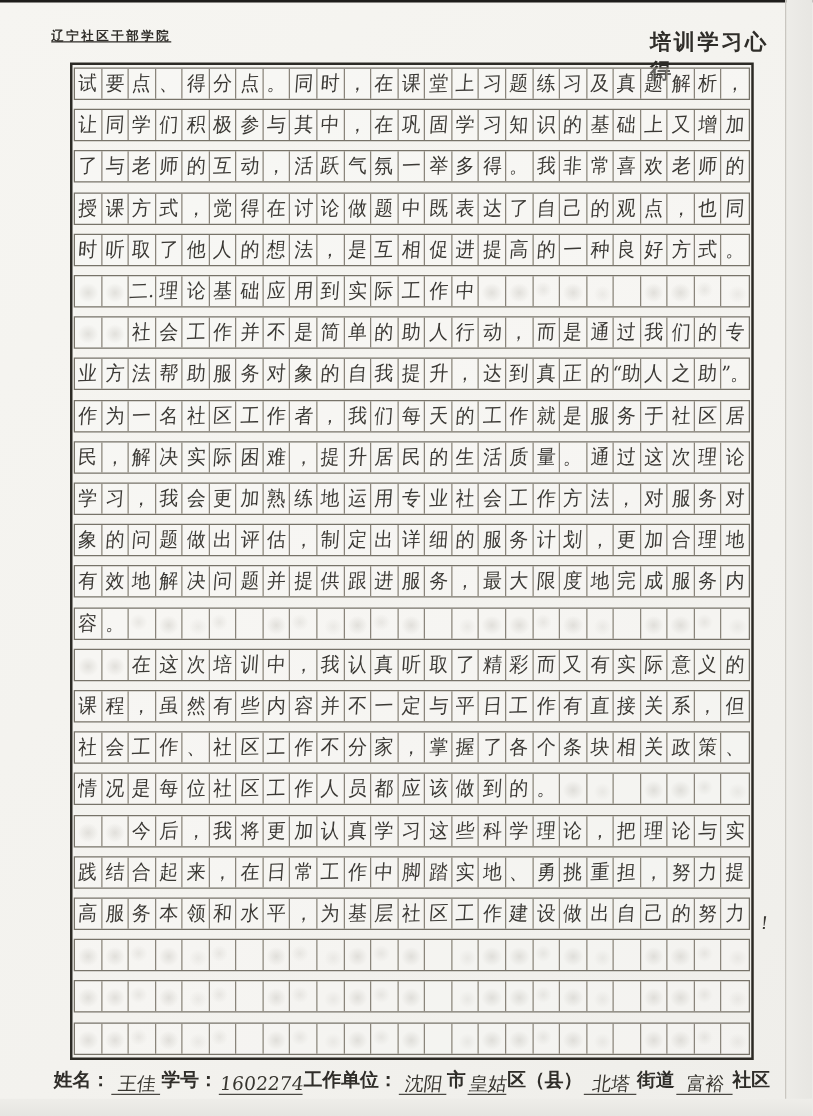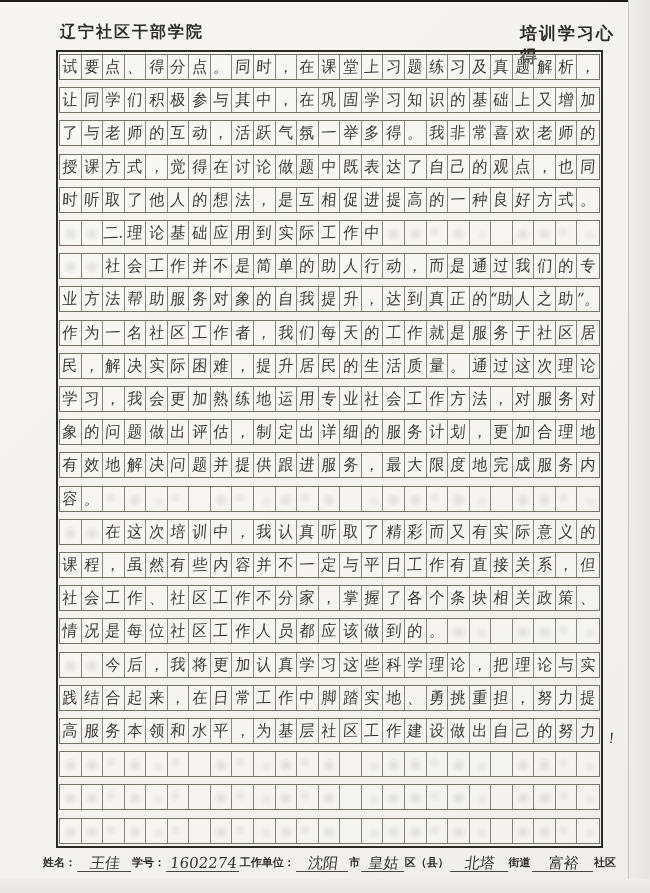--- a/index.html
+++ b/index.html
@@ -10,22 +10,22 @@
     position:relative;
   }
   .scan-edge-top { position:absolute; left:0; top:0; width:650px; height:2px; background:#1e1d1b; }
   .scan-edge-right { position:absolute; right:0; top:0; width:22px; height:893px;
     background:linear-gradient(to right,#edece8,#e7e6e2); border-left:1px solid #c9c6c0; }
   .scan-edge-bottom { position:absolute; left:0; bottom:0; width:650px; height:14px;
     background:linear-gradient(to bottom,#eeede9,#e6e5e1); }
   .page { position:absolute; left:0; top:2px; width:628px; height:878px;
     background:linear-gradient(135deg,#f6f5f1 0%,#f3f2ee 60%,#efeeea 100%); }
 
-  .header-left { position:absolute; left:60px; top:20px; font-size:16px; font-weight:700;
-    color:#2f2d29; letter-spacing:2px; }
+  .header-left { position:absolute; left:41px; top:20px; font-size:10px; font-weight:700;
+    color:#2f2d29; letter-spacing:2px;text-decoration:underline; }
   .header-right { position:absolute; left:520px; top:20px; font-size:17px; font-weight:700;
     color:#2f2d29; letter-spacing:2px; }
 
   .grid { position:absolute; left:56px; top:48px; width:547px; height:798px;
     border:2px solid #2c2a25; padding:2px 1px;
     display:flex; flex-direction:column; justify-content:space-between;
     background:transparent; }
   .row { height:26px; display:grid; grid-template-columns:repeat(25,1fr);
     border:1px solid #777369; background:rgba(255,255,255,0.25); }
   .cell { border-right:1px solid #8a857b; overflow:hidden;
@@ -36,21 +36,21 @@
   .cell.ghost { background:radial-gradient(55% 45% at 50% 55%, rgba(150,146,136,0.22), rgba(150,146,136,0) 72%); }
   .cell.ghost:nth-child(3n) { background:radial-gradient(48% 40% at 38% 45%, rgba(150,146,136,0.15), rgba(150,146,136,0) 70%); }
   .cell.ghost:nth-child(5n) { background:radial-gradient(50% 42% at 60% 60%, rgba(150,146,136,0.12), rgba(150,146,136,0) 70%); }
   .cell.ghost:nth-child(7n) { background:none; }
 
   .overflow-mark { position:absolute; left:604px; top:727px; font-size:15px; color:#3b3935;
     transform:skewX(-6deg); }
 
   .footer { position:absolute; left:42px; top:853px; width:575px;
     display:flex; align-items:flex-end; white-space:nowrap; }
-  .footer .lbl { font-size:11px; font-weight:700; color:#2f2d29; padding:0 1px 2px 1px; }
+  .footer .lbl { font-size:15px; font-weight:700; color:#2f2d29; padding:0 1px 2px 1px; }
   .footer .val { border-bottom:1px solid #4a4843; text-align:center; font-size:15px;
     color:#37352f; line-height:16px; transform:skewX(-7deg); transform-origin:bottom left; }
   .w-name{width:58px;} .w-id{width:78px;} .w-city{width:56px;} .w-dist{width:46px;}
   .w-street{width:62px;} .w-comm{width:66px;}
 </style>
 </head>
 <body>
 
 <div class="page">
   <div class="header-left">辽宁社区干部学院</div>

